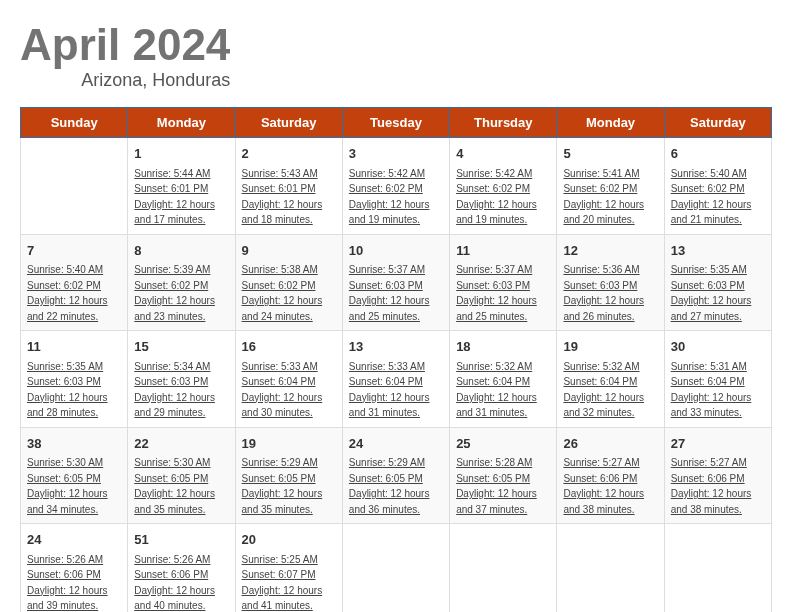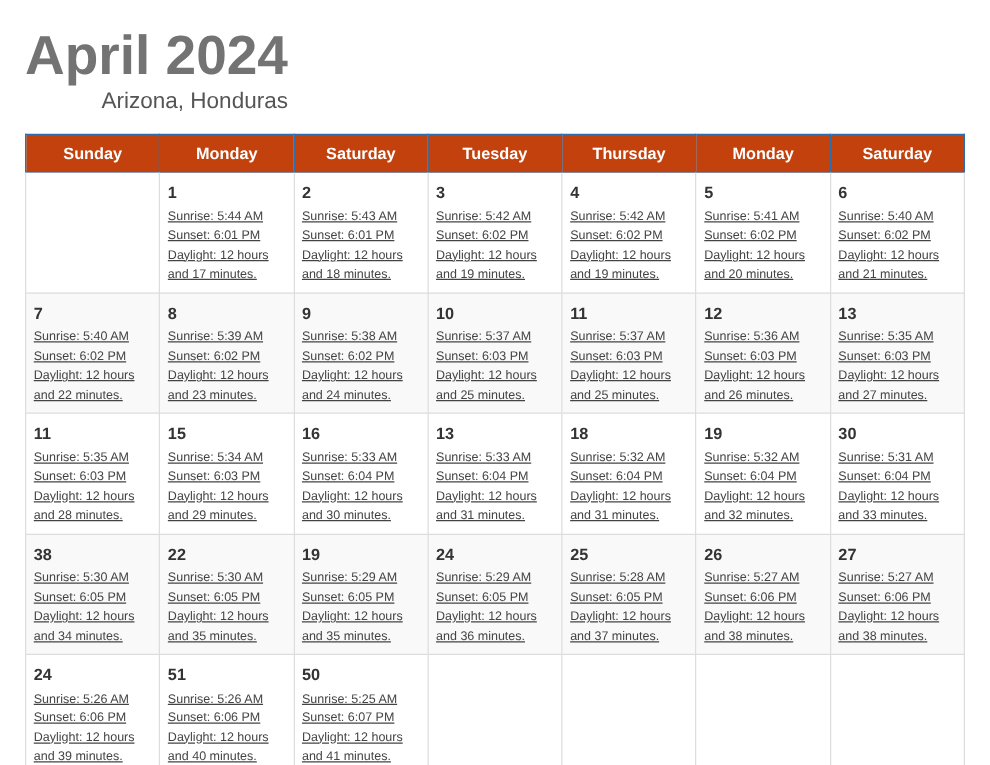--- a/index.html
+++ b/index.html
@@ -233,21 +233,21 @@
       <tr>
         <td>
           <div class="day-number">24</div>
           <div class="day-info">Sunrise: 5:26 AM<br>Sunset: 6:06 PM<br>Daylight: 12 hours<br>and 39 minutes.</div>
         </td>
         <td>
           <div class="day-number">51</div>
           <div class="day-info">Sunrise: 5:26 AM<br>Sunset: 6:06 PM<br>Daylight: 12 hours<br>and 40 minutes.</div>
         </td>
         <td>
-          <div class="day-number">50</div>
+          <div class="day-number">20</div>
           <div class="day-info">Sunrise: 5:25 AM<br>Sunset: 6:07 PM<br>Daylight: 12 hours<br>and 41 minutes.</div>
         </td>
         <td class="empty-cell"></td>
         <td class="empty-cell"></td>
         <td class="empty-cell"></td>
         <td class="empty-cell"></td>
       </tr>
     </tbody>
 </table>
 

